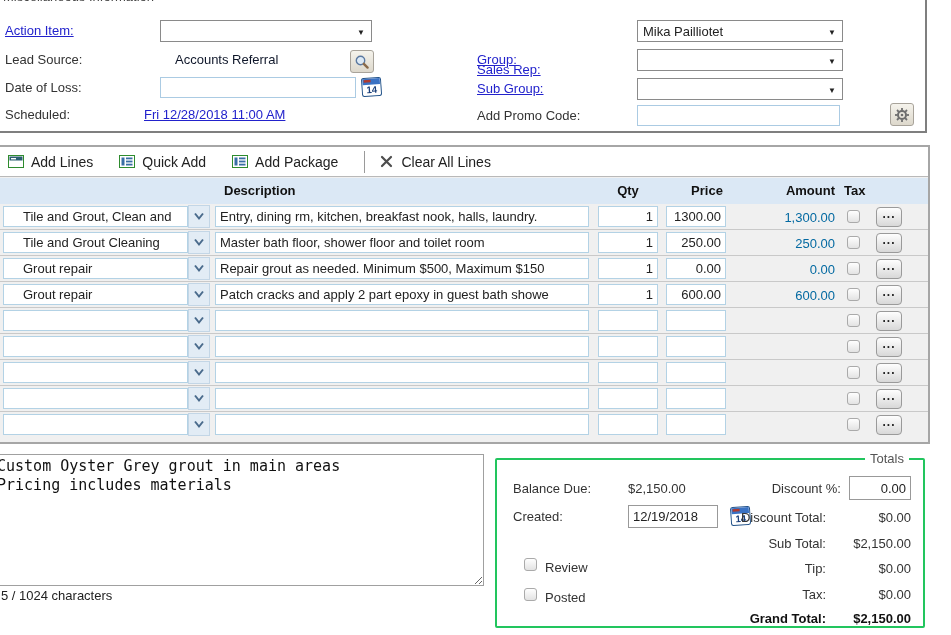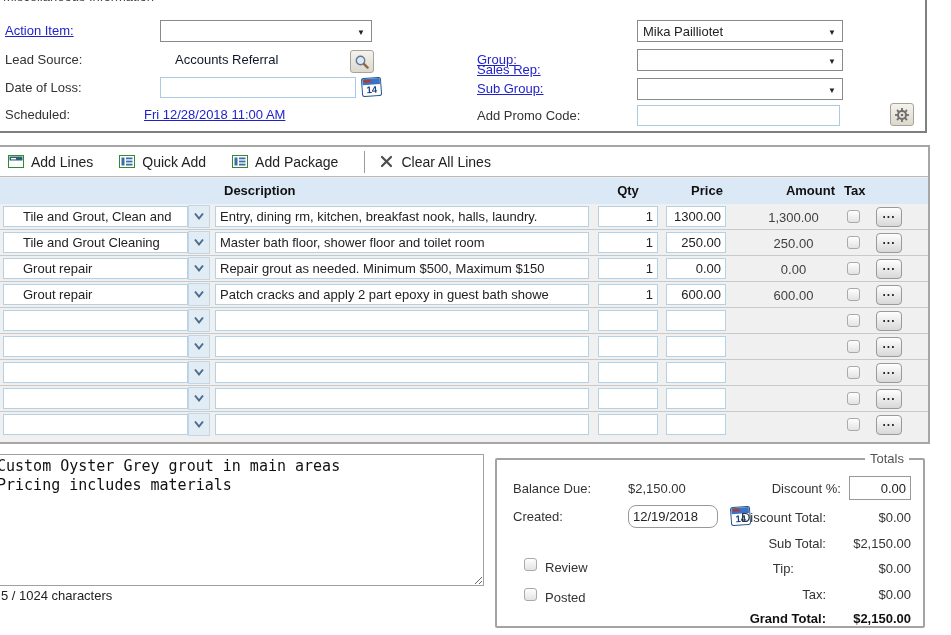--- a/index.html
+++ b/index.html
@@ -40,38 +40,38 @@
   .trow:last-child { border-bottom:none; }
   .tbl-input { position:absolute; top:2px; height:21px; border:1px solid #b3d2e5; background:#fff;
                font:13px "Liberation Sans",sans-serif; padding:0 4px; color:#222; }
   .in-item  { left:9px;   width:185px;padding-left:19px; }
   .in-desc  { left:221px; width:374px; }
   .in-qty   { left:604px; width:60px;  text-align:right; }
   .in-price { left:672px; width:60px;  text-align:right; }
   .combo-btn { position:absolute; left:194px; top:1px; width:22px; height:23px; background:#e2ecf5;
                border:1px solid #c3d6e6; display:flex; align-items:center; justify-content:center;
                cursor:pointer; }
-  .amount { position:absolute; left:758px; top:6px; width:83px; text-align:center; color:#404040; }
+  .amount { position:absolute; left:758px; top:6px; width:83px; text-align:right; color:#0369a1; }
   .cb { position:absolute; width:13px; height:13px; border:1px solid #aaa; border-radius:3px;
         background:linear-gradient(#fefefe,#e3e3e3); cursor:pointer; display:inline-block; }
   .row-cb { left:853px; top:6px; }
   .dots-btn { position:absolute; left:882px; top:3px; width:26px; height:20px; border:1px solid #9a9a9a;
               border-radius:4px; background:linear-gradient(#fefefe,#d8d8d8); font-weight:bold;
               font-size:12px; line-height:13px; letter-spacing:1px; text-align:center; color:#222;
               cursor:pointer; }
 
   
   .notes-area { position:absolute; left:-8px; top:454px; width:492px; height:132px;
                 border:1px solid #a0a0a0; font:15px/19px "DejaVu Sans Mono", monospace;
                 color:#111; padding:2px 4px; resize:both; background:#fff; }
   .char-count { position:absolute; left:1px; top:588px; color:#222; }
 
   
   .totals-box { position:absolute; left:495px; top:458px; width:430px; height:170px;
-                border:2px solid #a3a3a3; border-radius:2px; background:#fff; }
+                border:2px solid #22c55e; border-radius:2px; background:#fff; }
   .totals-legend { position:absolute; top:-9px; right:14px; background:#fff; padding:0 5px;
                    color:#555; }
   .t-abs { position:absolute; color:#333; }
   .t-input { position:absolute; border:1px solid #999; background:#fff;
              font:13px "Liberation Sans",sans-serif; color:#222; padding:0 4px; }
   .t-row { position:absolute; right:12px; display:flex; align-items:center; }
   .t-row .t-lbl { color:#333; text-align:right; }
   .t-row .t-val { width:85px; text-align:right; color:#333; }
   .t-grand .t-lbl, .t-grand .t-val { font-weight:bold; color:#111; }
 </style>
@@ -350,21 +350,21 @@
 Pricing includes materials</textarea>
   <div class="char-count">5 / 1024 characters</div>
 
   <div class="totals-box">
     <span class="totals-legend">Totals</span>
 
     <span class="t-abs" style="left:16px; top:21px;">Balance Due:</span>
     <span class="t-abs" style="left:131px; top:21px;">$2,150.00</span>
 
     <span class="t-abs" style="left:16px; top:49px;">Created:</span>
-    <input class="t-input" style="left: 131px; top: 45px; width: 90px; height: 23px; border-radius: 8px;" value="12/19/2018">
+    <input class="t-input" style="left: 131px; top: 45px; width: 90px; height: 23px;" value="12/19/2018">
     <div class="cal-icon" style="left:233px; top:45px; position:absolute;">
       <svg width="21" height="21" viewBox="0 0 21 21">
         <rect x="1" y="2" width="19" height="18" rx="2" fill="#fff" stroke="#23538a"></rect>
         <path d="M1.8 2.6h17.4v6H1.8z" fill="#3a72c4"></path>
         <rect x="3" y="3.6" width="7" height="2.6" fill="#b03a2e"></rect>
         <text x="10.5" y="17" font-size="9.5" font-weight="bold" fill="#1a3f7a" text-anchor="middle" font-family="Liberation Sans, sans-serif">14</text>
       </svg>
     </div>
 
     <span class="cb" style="left:27px; top:98px;"></span>
@@ -377,21 +377,21 @@
       <input class="t-input" style="position: static; width: 62px; height: 24px; margin-left: 8px; text-align: right;" value="0.00">
     </div>
     <div class="t-row" style="top:50px;">
       <span class="t-lbl">Discount Total:</span>
       <span class="t-val">$0.00</span>
     </div>
     <div class="t-row" style="top:76px;">
       <span class="t-lbl">Sub Total:</span>
       <span class="t-val">$2,150.00</span>
     </div>
-    <div class="t-row" style="top:101px;gap:32px;">
+    <div class="t-row" style="top:101px;">
       <span class="t-lbl">Tip:</span>
       <span class="t-val">$0.00</span>
     </div>
     <div class="t-row" style="top:127px;">
       <span class="t-lbl">Tax:</span>
       <span class="t-val">$0.00</span>
     </div>
     <div class="t-row t-grand" style="top:151px;">
       <span class="t-lbl">Grand Total:</span>
       <span class="t-val">$2,150.00</span>

